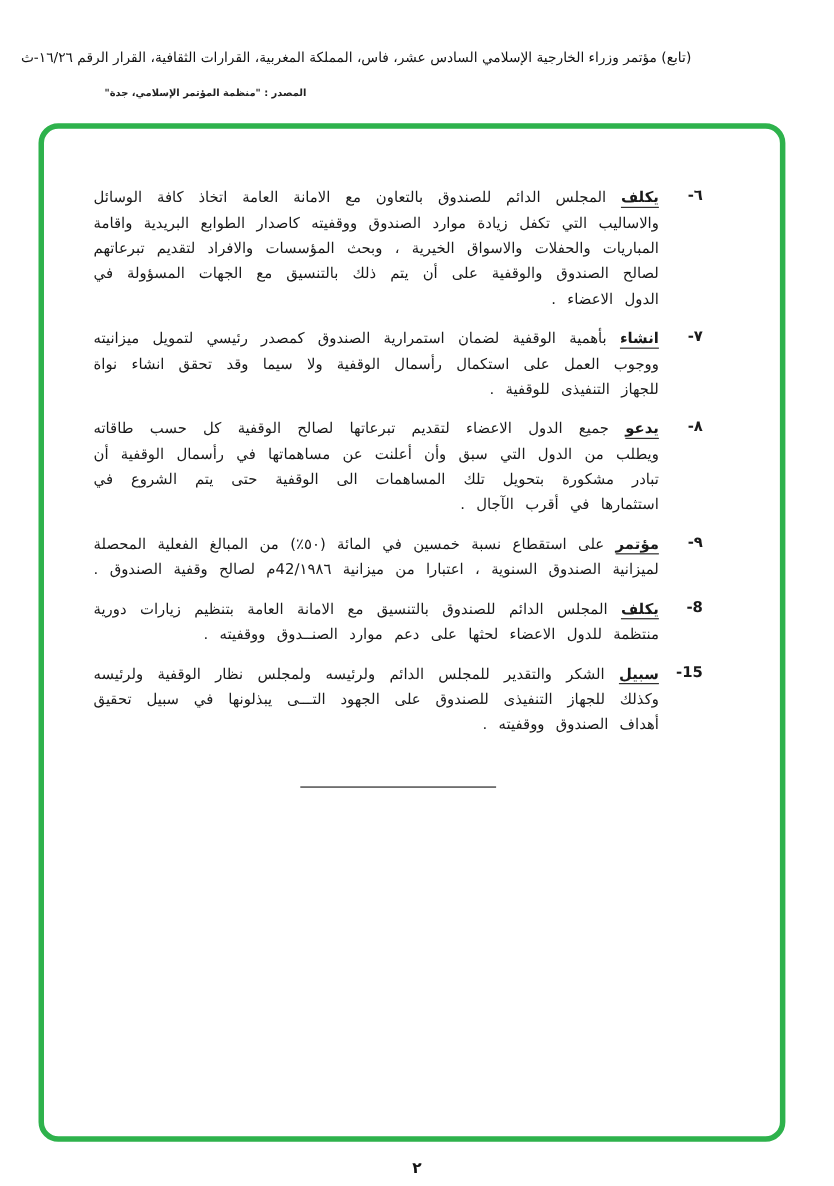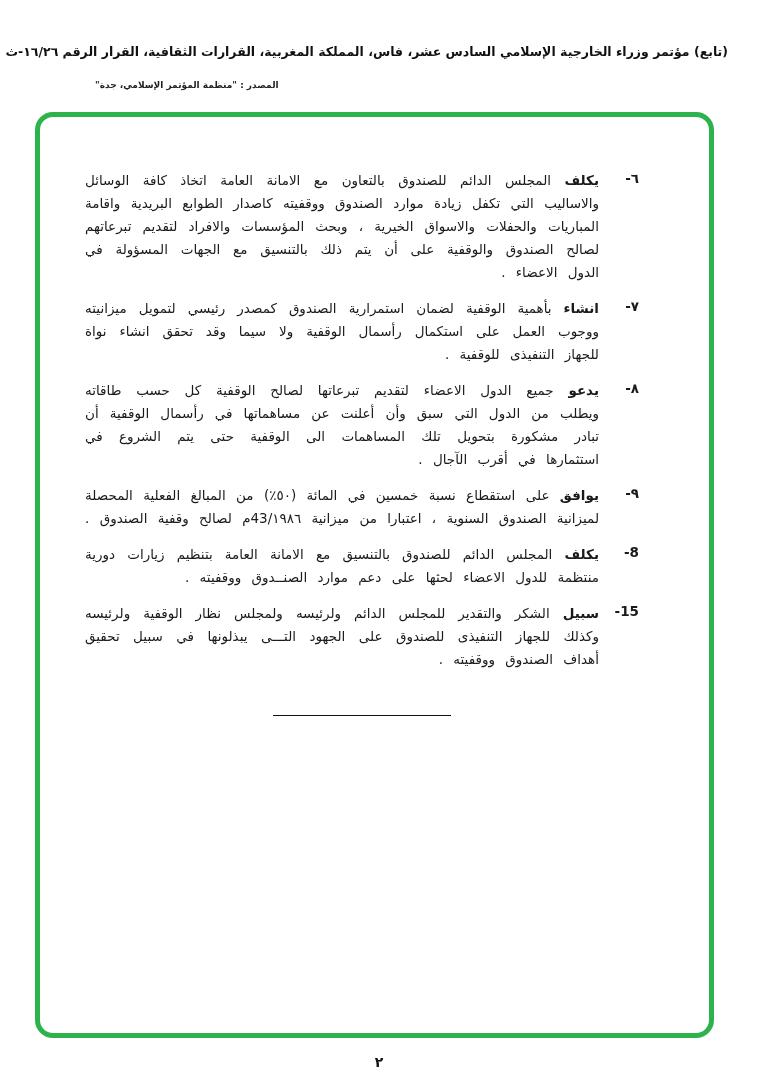--- a/index.html
+++ b/index.html
@@ -13,26 +13,26 @@
   }
   .page {
     position: relative;
     width: 758px;
     height: 1078px;
     background: #ffffff;
   }
   .header-line1 {
     position: absolute;
     top: 44px;
-    left: 32px;
+    left: 19px;
     right: 30px;
     direction: rtl;
     text-align: left;
     font-size: 12.5px;
-    font-weight: bold;
+    font-weight: normal;
     color: #111111;
     letter-spacing: 0px;
     white-space: nowrap;
   }
   .header-line2 {
     position: absolute;
     top: 80px;
     left: 95px;
     direction: rtl;
     font-size: 9px;
@@ -70,20 +70,21 @@
   .item-text {
     margin: 0;
     flex: 1 1 auto;
     font-size: 13.5px;
     line-height: 23px;
     text-align: justify;
     word-spacing: 6px;
     letter-spacing: 0.3px;
   }
   .item-lead {
+    text-decoration: underline;
     text-underline-offset: 4px;
     font-weight: bold;
   }
   .divider {
     width: 178px;
     border: 0;
     border-top: 1.6px solid #111111;
     margin: 44px auto 0 auto;
   }
   .page-number {
@@ -129,22 +130,22 @@
         <div class="item-number">٨-</div>
         <p class="item-text">
           <span class="item-lead">يدعو</span>
           <span>جميع الدول الاعضاء لتقديم تبرعاتها لصالح الوقفية كل حسب طاقاته ويطلب من الدول التي سبق وأن أعلنت عن مساهماتها في رأسمال الوقفية أن تبادر مشكورة بتحويل تلك المساهمات الى الوقفية حتى يتم الشروع في استثمارها في أقرب الآجال .</span>
         </p>
       </div>
 
       <div class="item">
         <div class="item-number">٩-</div>
         <p class="item-text">
-          <span class="item-lead">يوافق</span>
-          <span>على استقطاع نسبة خمسين في المائة (٥٠٪) من المبالغ الفعلية المحصلة لميزانية الصندوق السنوية ، اعتبارا من ميزانية 43/١٩٨٦م لصالح وقفية الصندوق .</span>
+          <span class="item-lead">مؤتمر</span>
+          <span>على استقطاع نسبة خمسين في المائة (٥٠٪) من المبالغ الفعلية المحصلة لميزانية الصندوق السنوية ، اعتبارا من ميزانية 42/١٩٨٦م لصالح وقفية الصندوق .</span>
         </p>
       </div>
 
       <div class="item">
         <div class="item-number">8-</div>
         <p class="item-text">
           <span class="item-lead">يكلف</span>
           <span>المجلس الدائم للصندوق بالتنسيق مع الامانة العامة بتنظيم زيارات دورية منتظمة للدول الاعضاء لحثها على دعم موارد الصنــدوق ووقفيته .</span>
         </p>
       </div>

